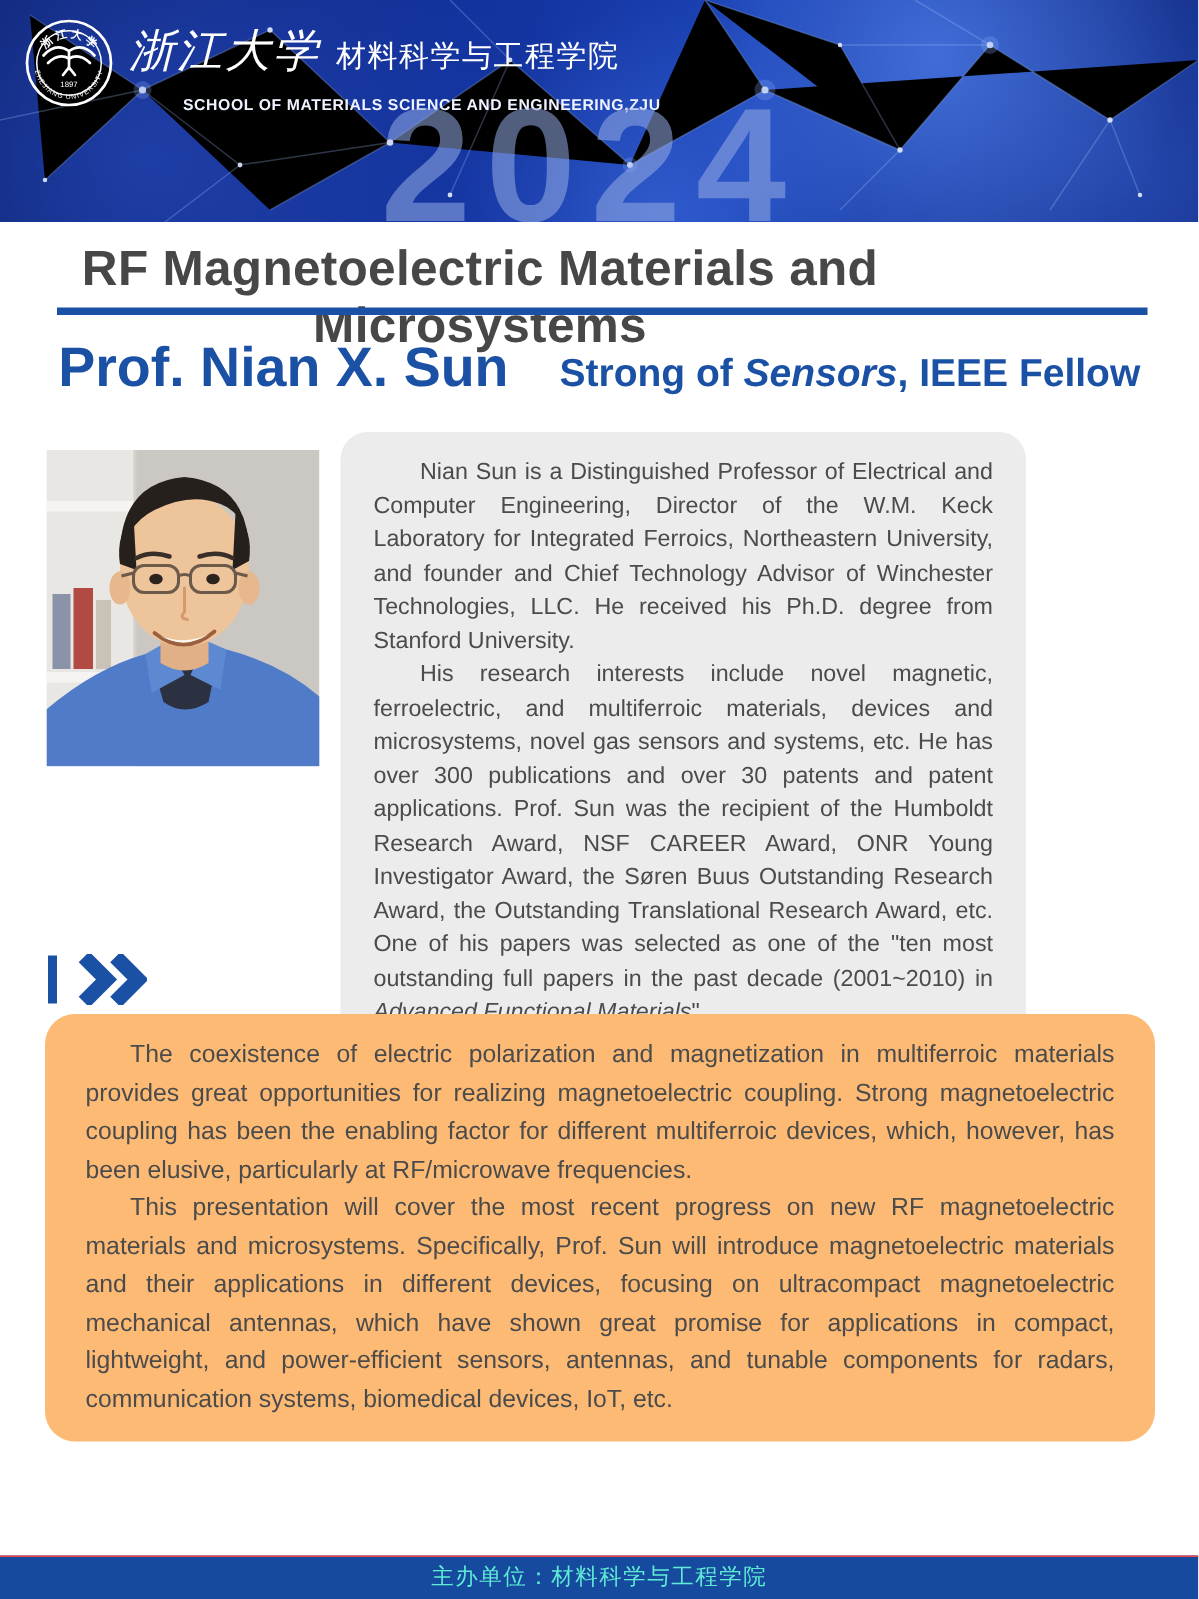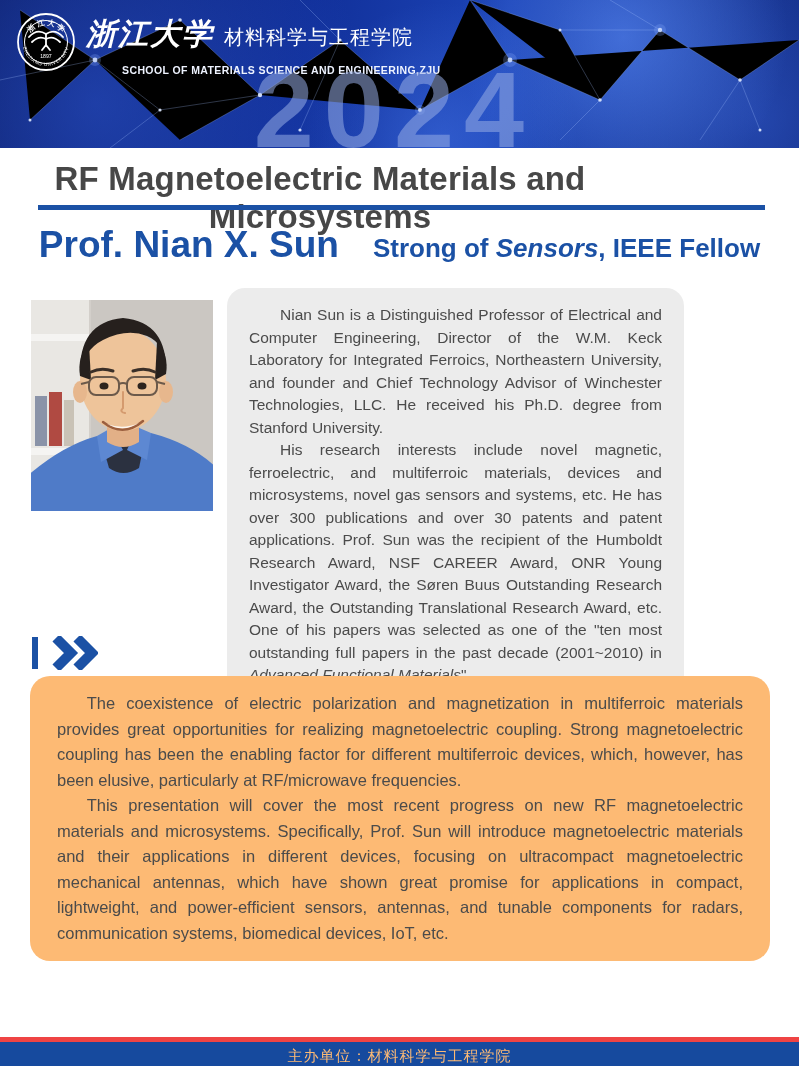--- a/index.html
+++ b/index.html
@@ -11,21 +11,21 @@
     background:
       radial-gradient(circle at 78% 25%, rgba(96,146,255,.55), transparent 26%),
       radial-gradient(circle at 55% 95%, rgba(80,130,245,.40), transparent 30%),
       radial-gradient(circle at 12% 70%, rgba(45,85,205,.55), transparent 38%),
       radial-gradient(circle at 95% 80%, rgba(60,105,225,.45), transparent 30%),
       linear-gradient(100deg,#0a1c66 0%,#11309a 38%,#1c44b6 62%,#15338f 85%,#0d2478 100%);}
   .net{position:absolute;left:0;top:0;}
   .seal{position:absolute;left:16px;top:12px;}
   .org-block{position:absolute;left:86px;top:14px;color:#fff;}
   .org-line1{display:flex;align-items:baseline;white-space:nowrap;}
-  .org-script{font-family:"DejaVu Serif",serif;font-style:italic;font-weight:700;
+  .org-script{font-family:"DejaVu Serif",serif;font-style:italic;font-weight:400;
               font-size:30px;letter-spacing:2px;margin-right:10px;}
   .org-dept{font-size:20px;font-weight:500;letter-spacing:1px;}
   .org-en{margin-top:9px;font-size:10.5px;font-weight:700;letter-spacing:.4px;color:#eef3ff;padding-left:36px;}
   .year-mark{position:absolute;left:50%;bottom:-16px;transform:translateX(-52%);
              font-size:108px;font-weight:800;letter-spacing:10px;
              color:rgba(150,172,228,.55);line-height:1;}
 
   
   .title{position:absolute;left:0;top:160px;width:640px;text-align:center;
          font-size:33px;font-weight:bold;color:#474747;letter-spacing:.2px;}
@@ -54,22 +54,22 @@
   .abstract-box p{margin:0;text-indent:1.8em;}
 
   
   .invite{position:absolute;left:32px;top:958px;display:flex;}
   .invite-bar{width:11px;height:57px;background:#1b51a5;margin-right:15px;margin-top:2px;}
   .invite-lines{color:#1b51a5;font-weight:bold;font-size:19px;white-space:nowrap;}
   .invite-line1{margin-top:0;}
   .invite-line2{margin-top:10px;}
   .invite-place{margin-left:42px;}
   .footer{position:absolute;left:0;top:1037px;width:799px;height:29px;background:#164a9e;
-          border-top:5px solid #ef4444;box-sizing:border-box;
-          color:#fdba74;font-size:15px;text-align:center;line-height:28px;letter-spacing:1px;}
+          border-top:1px solid #ef4444;box-sizing:border-box;
+          color:#5eead4;font-size:15px;text-align:center;line-height:28px;letter-spacing:1px;}
   i{font-style:italic;}
 </style>
 </head>
 <body>
 
 <div class="poster">
 
   <div class="header">
     <svg class="net" width="799" height="148" viewBox="0 0 799 148">
       <g stroke="rgba(165,195,255,0.28)" stroke-width="1">

